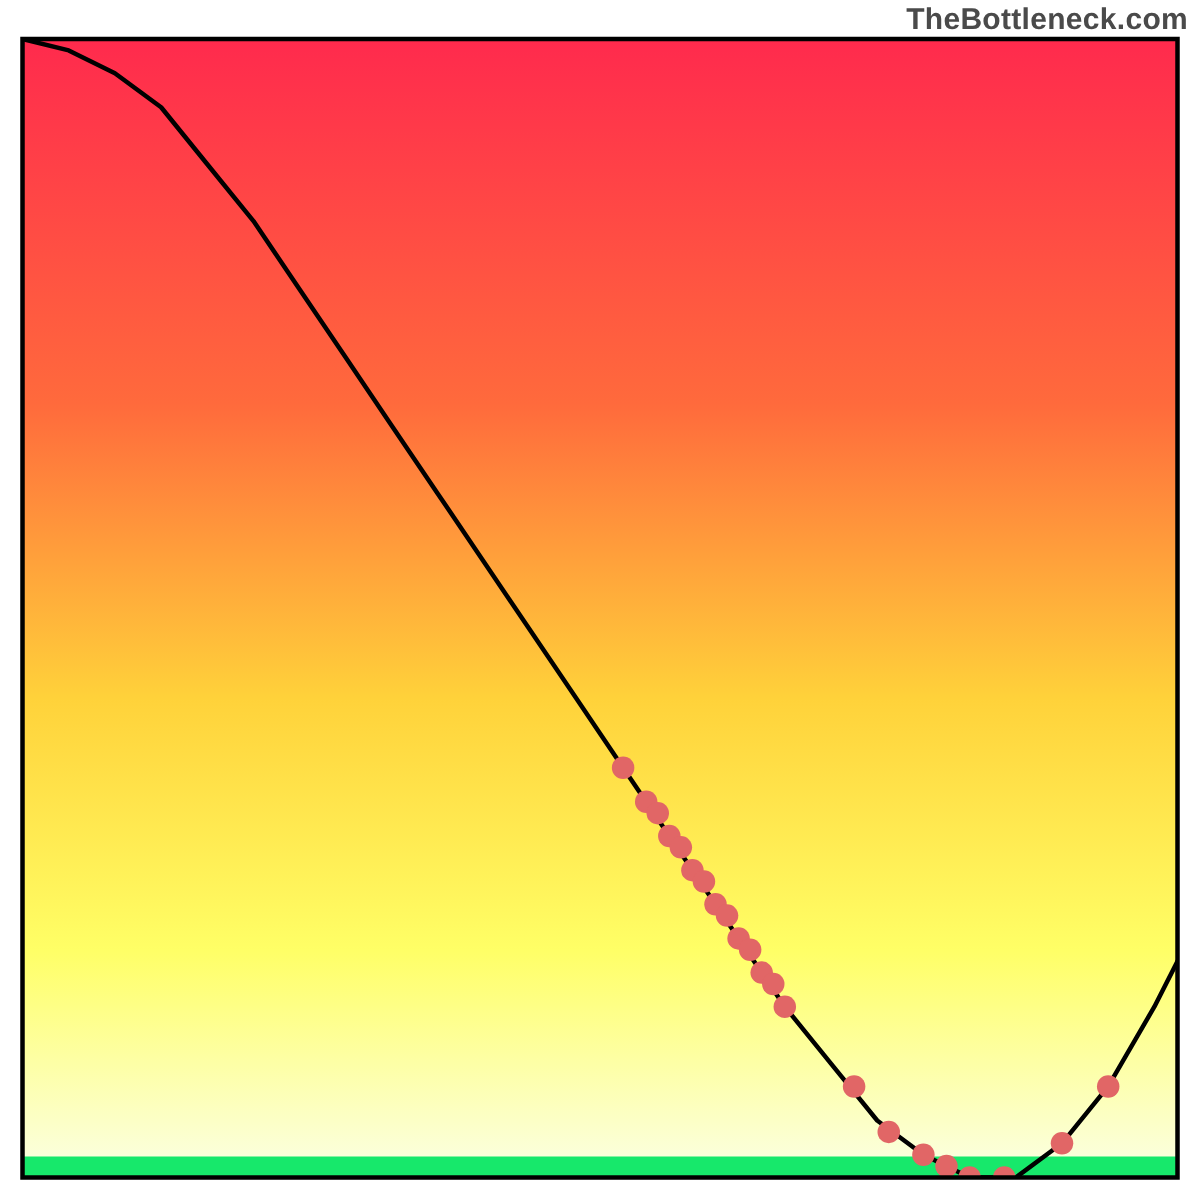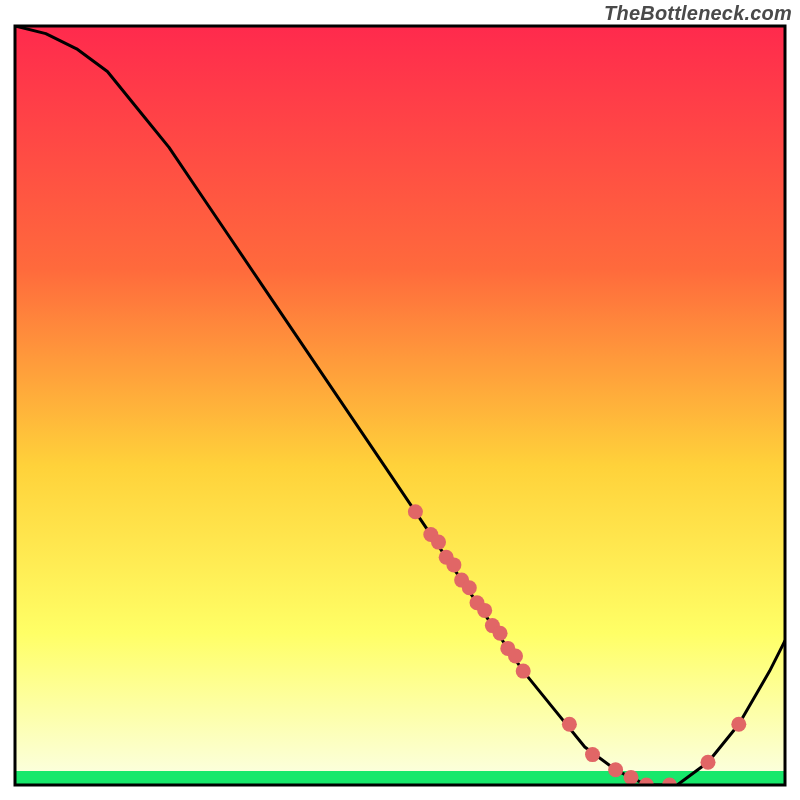--- a/index.html
+++ b/index.html
@@ -18,21 +18,20 @@
   }
   .watermark {
     position: absolute;
     top: 2px;
     right: 8px;
     font-size: 20px;
     font-weight: 600;
     color: #4a4a4a;
     letter-spacing: 0.2px;
     z-index: 10;
-    font-style: italic;
   }
   svg { display: block; }
 </style>
 </head>
 <body>
 
 <div class="stage">
   <div class="watermark">TheBottleneck.com</div>
   <svg id="chart-svg" width="800" height="800" viewBox="0 0 800 800">
     <defs>

